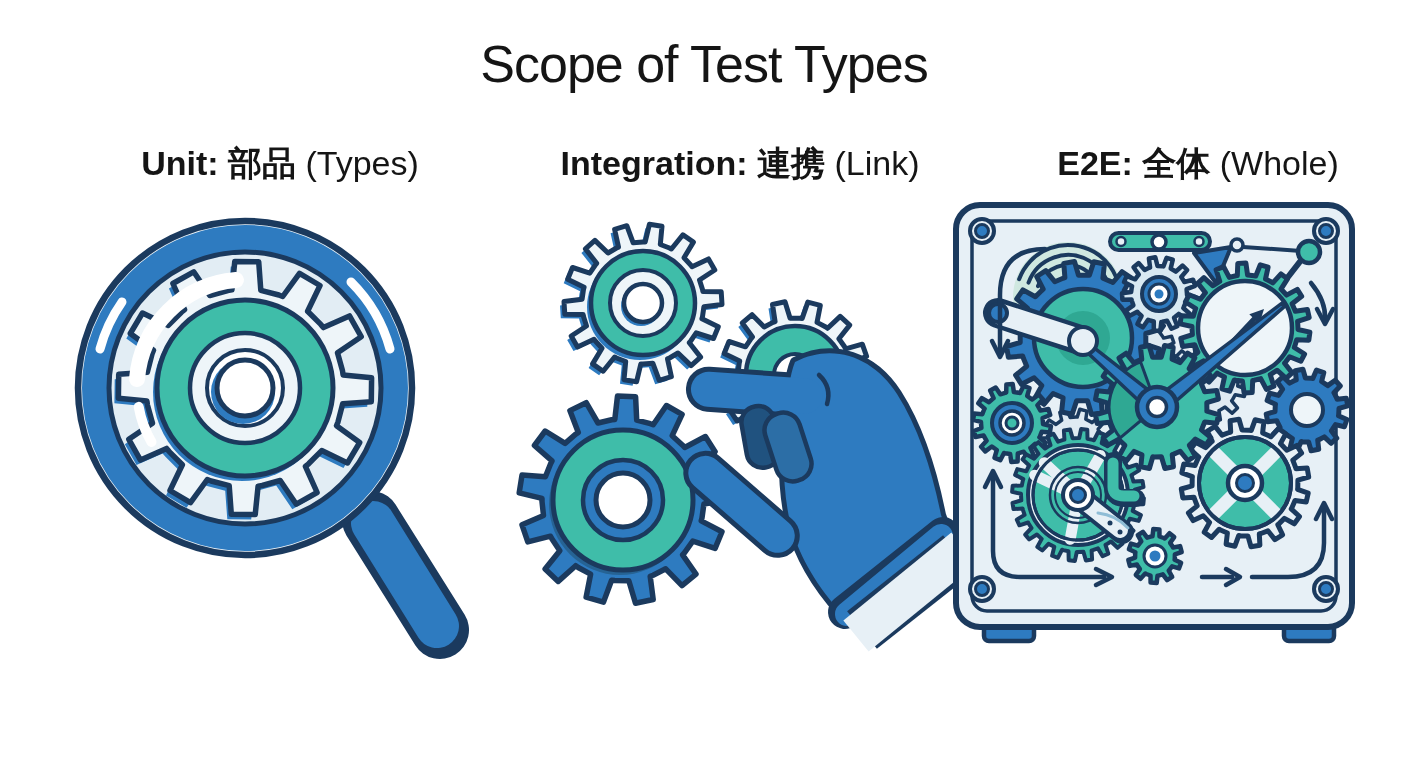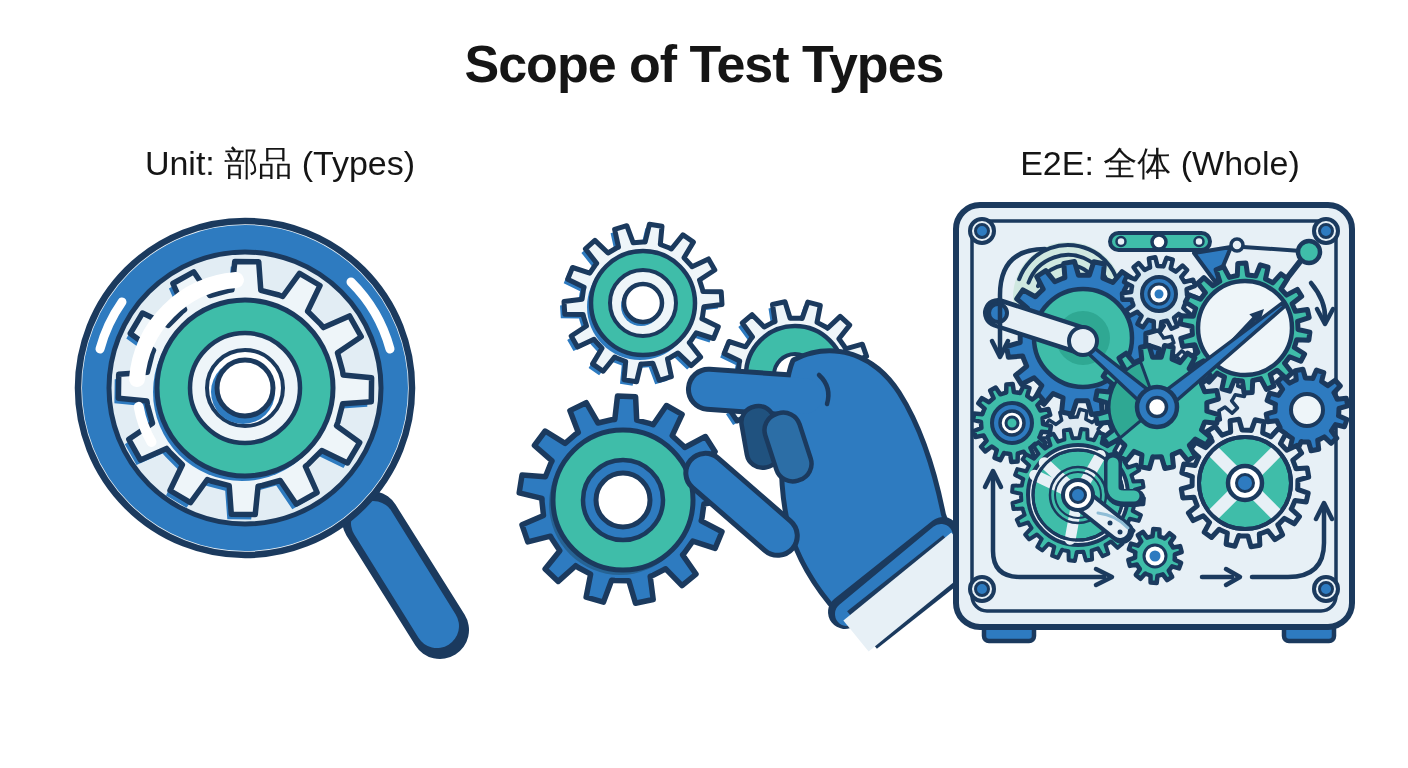--- a/index.html
+++ b/index.html
@@ -7,24 +7,24 @@
     --teal:#3fbda9; --teal-dark:#2fa893;
     --light:#e7f0f6; --lighter:#eef5f9; --lens:#e2edf4;
     --gear-pale:#d8e9f2; --ghost:#dfeaf2; --ferrule:#cfe2ee;
     --finger-dark:#20527f; --finger-mid:#2c6ea6;
     --ink:#151515; --bg:#ffffff; --accent-line:#8fbdd6;
   }
   html,body{margin:0;padding:0;background:#fff;}
   .canvas{position:relative;width:1408px;height:768px;background:var(--bg);
     overflow:hidden;font-family:"Liberation Sans",sans-serif;}
   .title{position:absolute;top:34px;left:0;width:100%;margin:0;text-align:center;
-    font-size:52px;font-weight:700;letter-spacing:-1px;color:var(--ink);}
+    font-size:52px;font-weight:400;letter-spacing:-1px;color:var(--ink);}
   .plabel{position:absolute;top:140px;margin:0;text-align:center;font-size:34px;
     color:var(--ink);white-space:nowrap;line-height:46px;}
-  .plabel .lb{font-weight:400;}
+  .plabel .lb{font-weight:700;}
   .plabel .lr{font-weight:400;}
   .illo{position:absolute;}
   svg{display:block;overflow:hidden;}
   svg *{stroke-linejoin:round;stroke-linecap:round;}
   .capb{stroke-linecap:butt !important;}
   .fB{fill:var(--blue);} .fBd{fill:var(--blue-dark);} .fT{fill:var(--teal);}
   .fTd{fill:var(--teal-dark);} .fL{fill:var(--light);} .fLr{fill:var(--lighter);}
   .fLen{fill:var(--lens);} .fW{fill:#fff;} .fN{fill:var(--navy);} .fX{fill:none;}
   .fG{fill:var(--ghost);} .fP{fill:var(--gear-pale);} .fFd{fill:var(--finger-dark);}
   .fFm{fill:var(--finger-mid);}
@@ -34,22 +34,23 @@
 </style>
 </head>
 <body>
 
 <div class="canvas">
 
   <h1 class="title">Scope of Test Types</h1>
 
   <p class="plabel" style="left:60px;width:440px;"><span class="lb">Unit: 部品</span><span class="lr"> (Types)</span></p>
 
-
-  <p class="plabel" style="left:950px;width:420px;"><span class="lb">E2E: 全体</span><span class="lr"> (Whole)</span></p>
+  <p class="plabel" style="left:520px;width:440px;"><span class="lb">Integration: 連携</span><span class="lr"> (Link)</span></p>
+
+  <p class="plabel" style="left:988px;width:420px;"><span class="lb">E2E: 全体</span><span class="lr"> (Whole)</span></p>
 
   <div class="illo" style="left:55px;top:208px;">
     <svg width="440" height="460" viewBox="0 0 440 460">
       <g>
         <path d="M292 286 L322 319" class="sN fX" stroke-width="50"></path>
         <path d="M294 289 L318 315" class="sF fX" stroke-width="38"></path>
         <path d="M316 312 L385 422" class="sN fX" stroke-width="58"></path>
         <path d="M318 315 L382 418" class="sB fX" stroke-width="44"></path>
       </g>
       <g>

